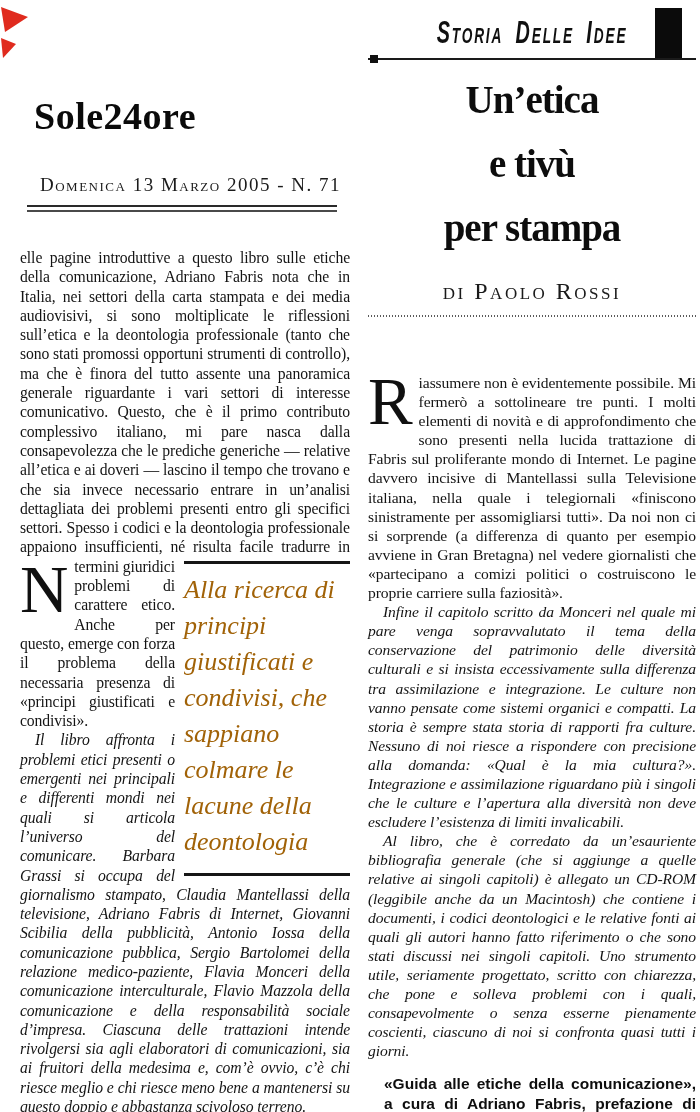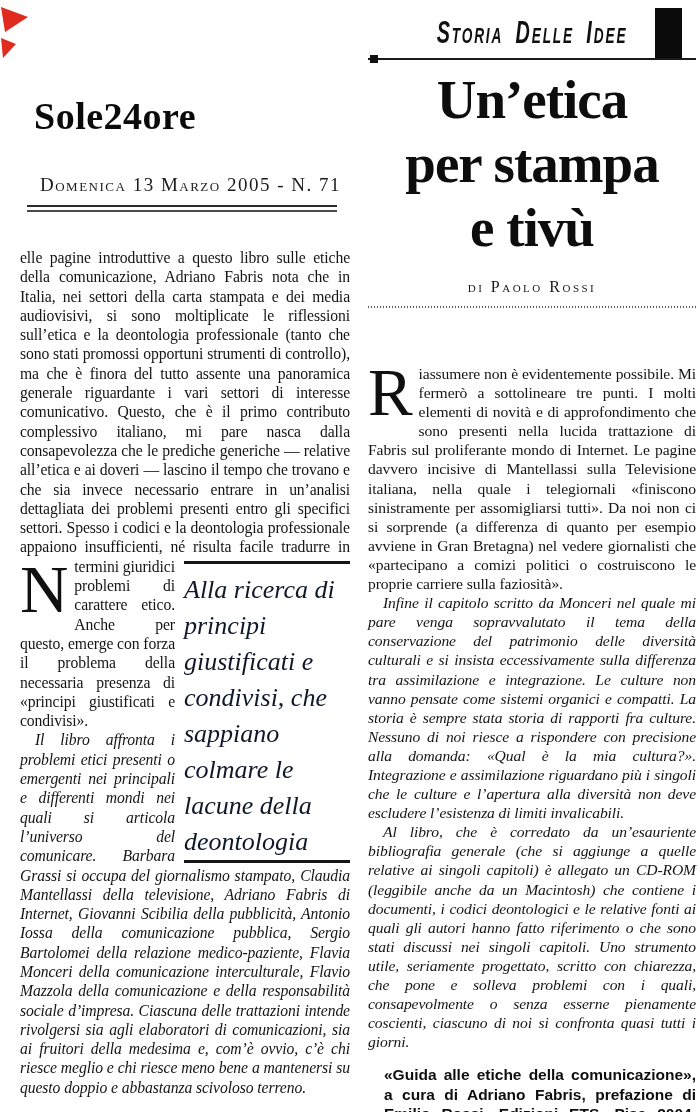--- a/index.html
+++ b/index.html
@@ -34,44 +34,44 @@
   .body.indent{text-indent:15px;font-style:italic;}
   .dropcap{
     float:left;font-size:67px;line-height:53px;height:56px;
     padding:2px 6px 0 0;color:#101010;
   }
   
   .pq-spacer{float:right;width:0;height:313px;}
   .pullquote{
     float:right;clear:right;width:166px;margin-left:9px;
     border-top:3px solid #161616;border-bottom:3px solid #161616;
-    padding:8px 0 0;
-    font-style:italic;font-size:26px;line-height:36px;color:#0f172a;
+    padding:8px 0 13px;
+    font-style:italic;font-size:26px;line-height:36px;color:#a16207;
     text-align:left;
   }
   
   .kicker-row{position:relative;height:52px;font-style:italic;}
   .kicker{
     position:absolute;left:0;right:0;top:8px;text-align:center;
     font-family:"Liberation Sans", sans-serif;font-weight:bold;
     font-size:32px;font-variant:small-caps;letter-spacing:3px;word-spacing:8px;
     transform:scaleX(0.62);transform-origin:50% 50%;color:#101010;
     white-space:nowrap;
   }
   .section-bar{position:absolute;right:14px;top:2px;width:27px;height:50px;background:#0b0b0b;}
   .kicker-rule{position:relative;height:2px;background:#1a1a1a;}
   .kicker-rule .sq{position:absolute;left:2px;top:-3px;width:8px;height:8px;background:#111;}
   .title{
     margin:8px 0 0;text-align:center;font-weight:bold;
-    font-size:55px;line-height:64px;letter-spacing:-1px;color:#0d0d0d;
+    font-size:39px;line-height:64px;letter-spacing:-1px;color:#0d0d0d;
   }
   .title span{display:block;}
   .byline{
     margin-top:18px;text-align:center;
-    font-size:16px;font-variant:small-caps;letter-spacing:2.5px;color:#1a1a1a;
+    font-size:24px;font-variant:small-caps;letter-spacing:2.5px;color:#1a1a1a;
   }
   .dotted-rule{
     margin-top:10px;height:2px;
     background:repeating-linear-gradient(90deg,#5a5a5a 0,#5a5a5a 1px,transparent 1px,transparent 3px);
   }
   .right-body{margin-top:56px;}
   .right-body .body{font-size:15.6px;line-height:19.1px;}
   .citation{
     margin:14px 0 0 16px;
     font-family:"Liberation Sans", sans-serif;font-weight:bold;
@@ -108,22 +108,22 @@
     <div class="kicker-row">
       <div class="kicker">Storia Delle Idee</div>
       <div class="section-bar"></div>
     </div>
     <div class="kicker-rule">
       <span class="sq"></span>
     </div>
 
     <h1 class="title">
       <span>Un’etica</span>
+      <span>e tivù</span>
       <span>per stampa</span>
-      <span>e tivù</span>
     </h1>
 
     <div class="byline">di Paolo Rossi</div>
     <div class="dotted-rule"></div>
 
     <div class="right-body">
       <p class="body">
         <span class="dropcap">R</span><span>iassumere non è evidentemente possibile. Mi fermerò a sottolineare tre punti. I molti elementi di novità e di approfondimento che sono presenti nella lucida trattazione di Fabris sul proliferante mondo di Internet. Le pagine davvero incisive di Mantellassi sulla Televisione italiana, nella quale i telegiornali «finiscono sinistramente per assomigliarsi tutti». Da noi non ci si sorprende (a differenza di quanto per esempio avviene in Gran Bretagna) nel vedere giornalisti che «partecipano a comizi politici o costruiscono le proprie carriere sulla faziosità».</span>
       </p>
       <p class="body indent">Infine il capitolo scritto da Monceri nel quale mi pare venga sopravvalutato il tema della conservazione del patrimonio delle diversità culturali e si insista eccessivamente sulla differenza tra assimilazione e integrazione. Le culture non vanno pensate come sistemi organici e compatti. La storia è sempre stata storia di rapporti fra culture. Nessuno di noi riesce a rispondere con precisione alla domanda: «Qual è la mia cultura?». Integrazione e assimilazione riguardano più i singoli che le culture e l’apertura alla diversità non deve escludere l’esistenza di limiti invalicabili.</p>

